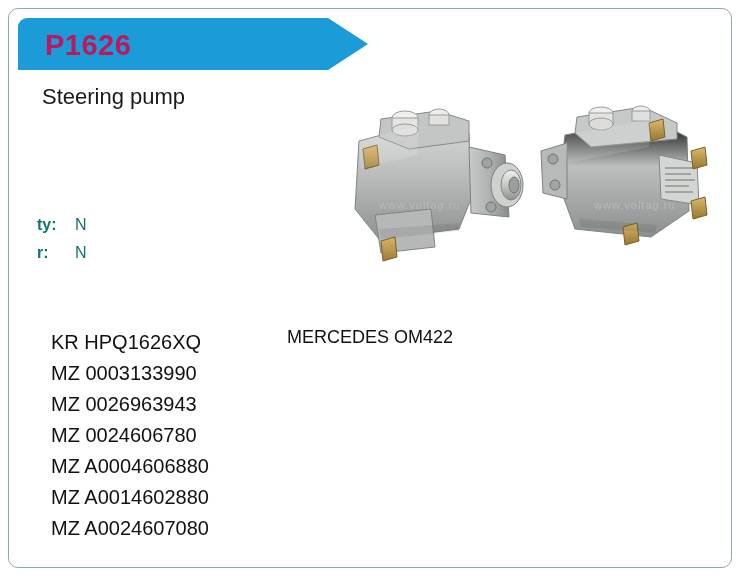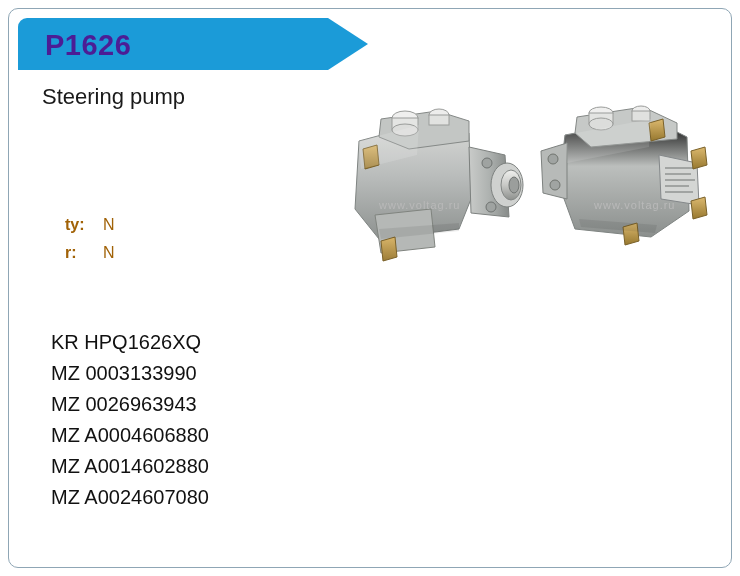--- a/index.html
+++ b/index.html
@@ -42,38 +42,38 @@
     -webkit-clip-path: polygon(0 0, 310px 0, 350px 26px, 310px 52px, 0 52px);
     clip-path: polygon(0 0, 310px 0, 350px 26px, 310px 52px, 0 52px);
     border-top-left-radius: 9px;
   }
   .banner-title {
     position: absolute;
     left: 36px;
     top: 20px;
     font-size: 29px;
     font-weight: bold;
-    color: #4c1d95;
+    color: #be185d;
     letter-spacing: 0.5px;
     line-height: 32px;
   }
   .subtitle {
     position: absolute;
     left: 33px;
     top: 76px;
     font-size: 22px;
     color: #1a1a1a;
     line-height: 24px;
   }
   .specs {
     position: absolute;
-    left: 56px;
+    left: 28px;
     top: 207px;
     font-size: 16px;
-    color: #a16207;
+    color: #0f766e;
   }
   .spec-row {
     display: flex;
     align-items: baseline;
     height: 28px;
   }
   .spec-label {
     font-weight: bold;
     width: 38px;
     font-size: 16px;
@@ -246,20 +246,22 @@
       <div class="spec-row">
         <span class="spec-label">r:</span>
         <span class="spec-value">N</span>
       </div>
     </div>
 
     <div class="codes">
       <div class="code-line">KR HPQ1626XQ</div>
       <div class="code-line">MZ 0003133990</div>
       <div class="code-line">MZ 0026963943</div>
+      <div class="code-line">MZ 0024606780</div>
       <div class="code-line">MZ A0004606880</div>
       <div class="code-line">MZ A0014602880</div>
       <div class="code-line">MZ A0024607080</div>
     </div>
 
+    <div class="oem-app">MERCEDES OM422</div>
 
   </div>
 </div>
 
 </body></html>

